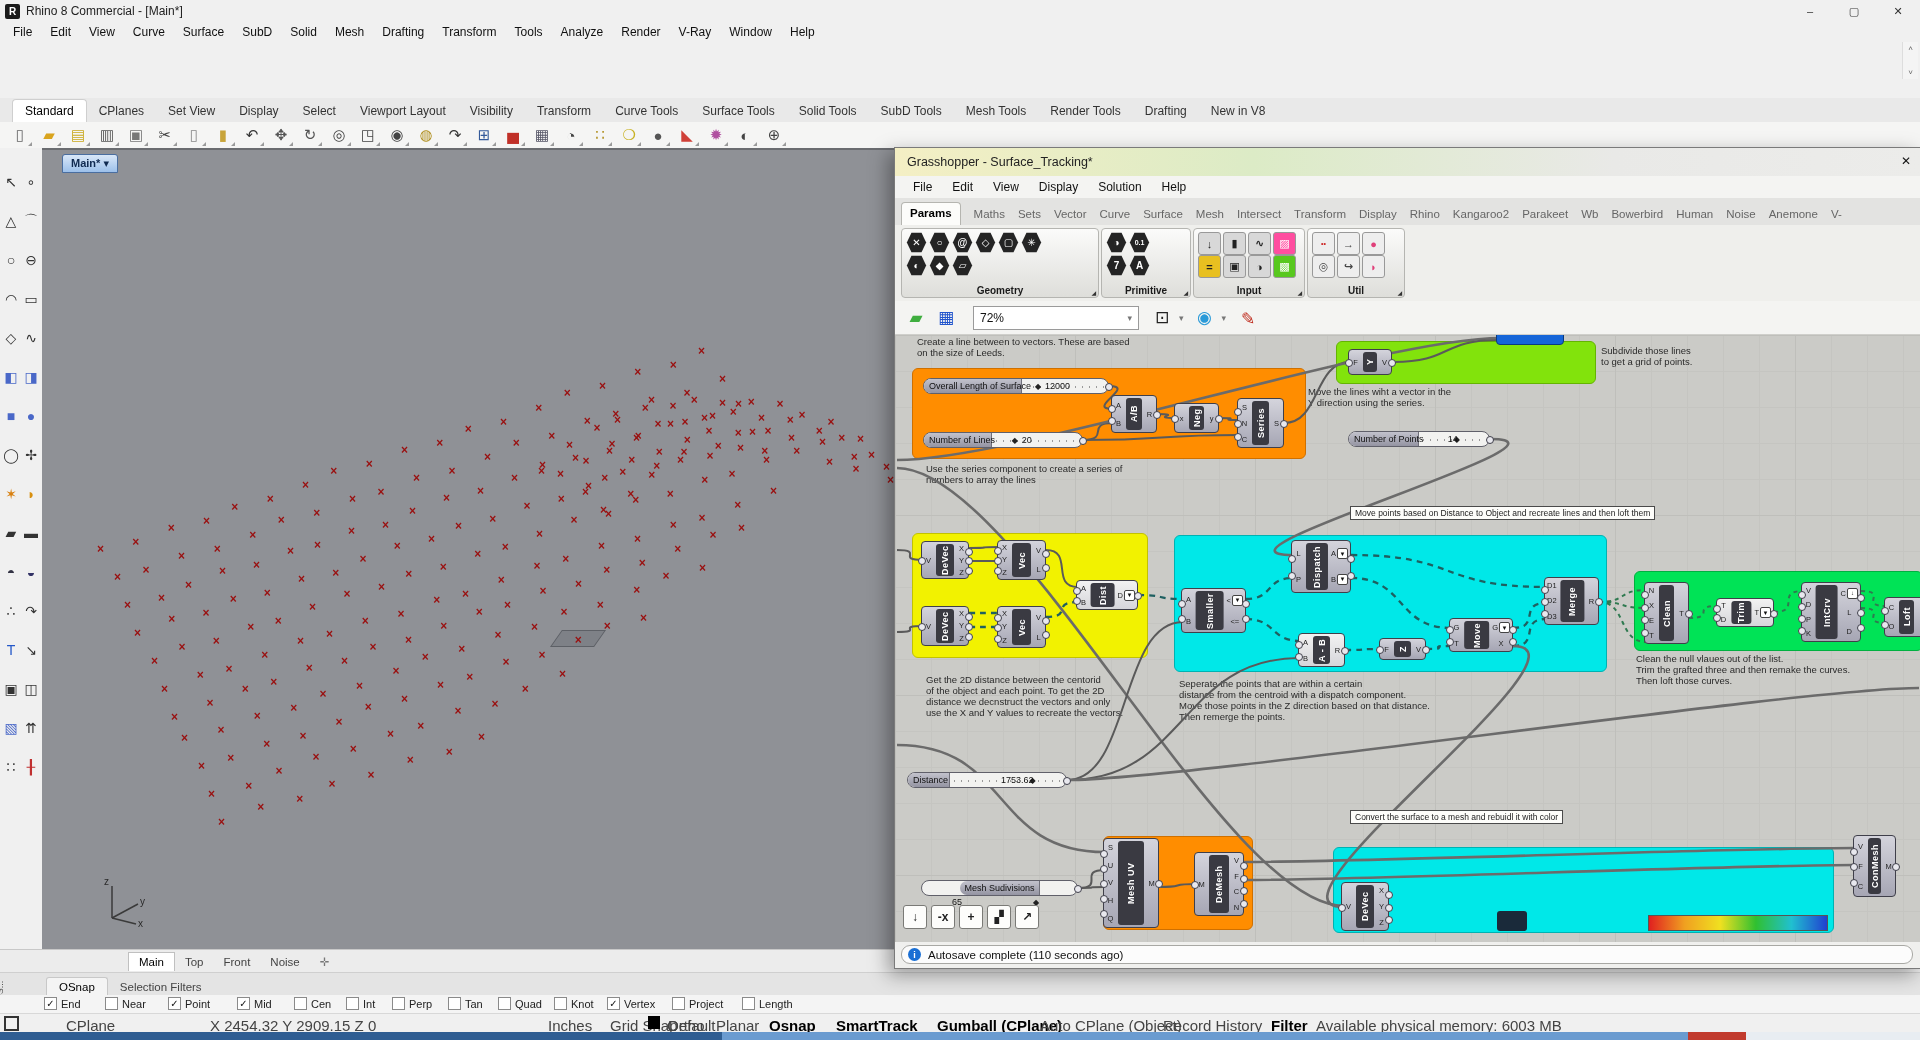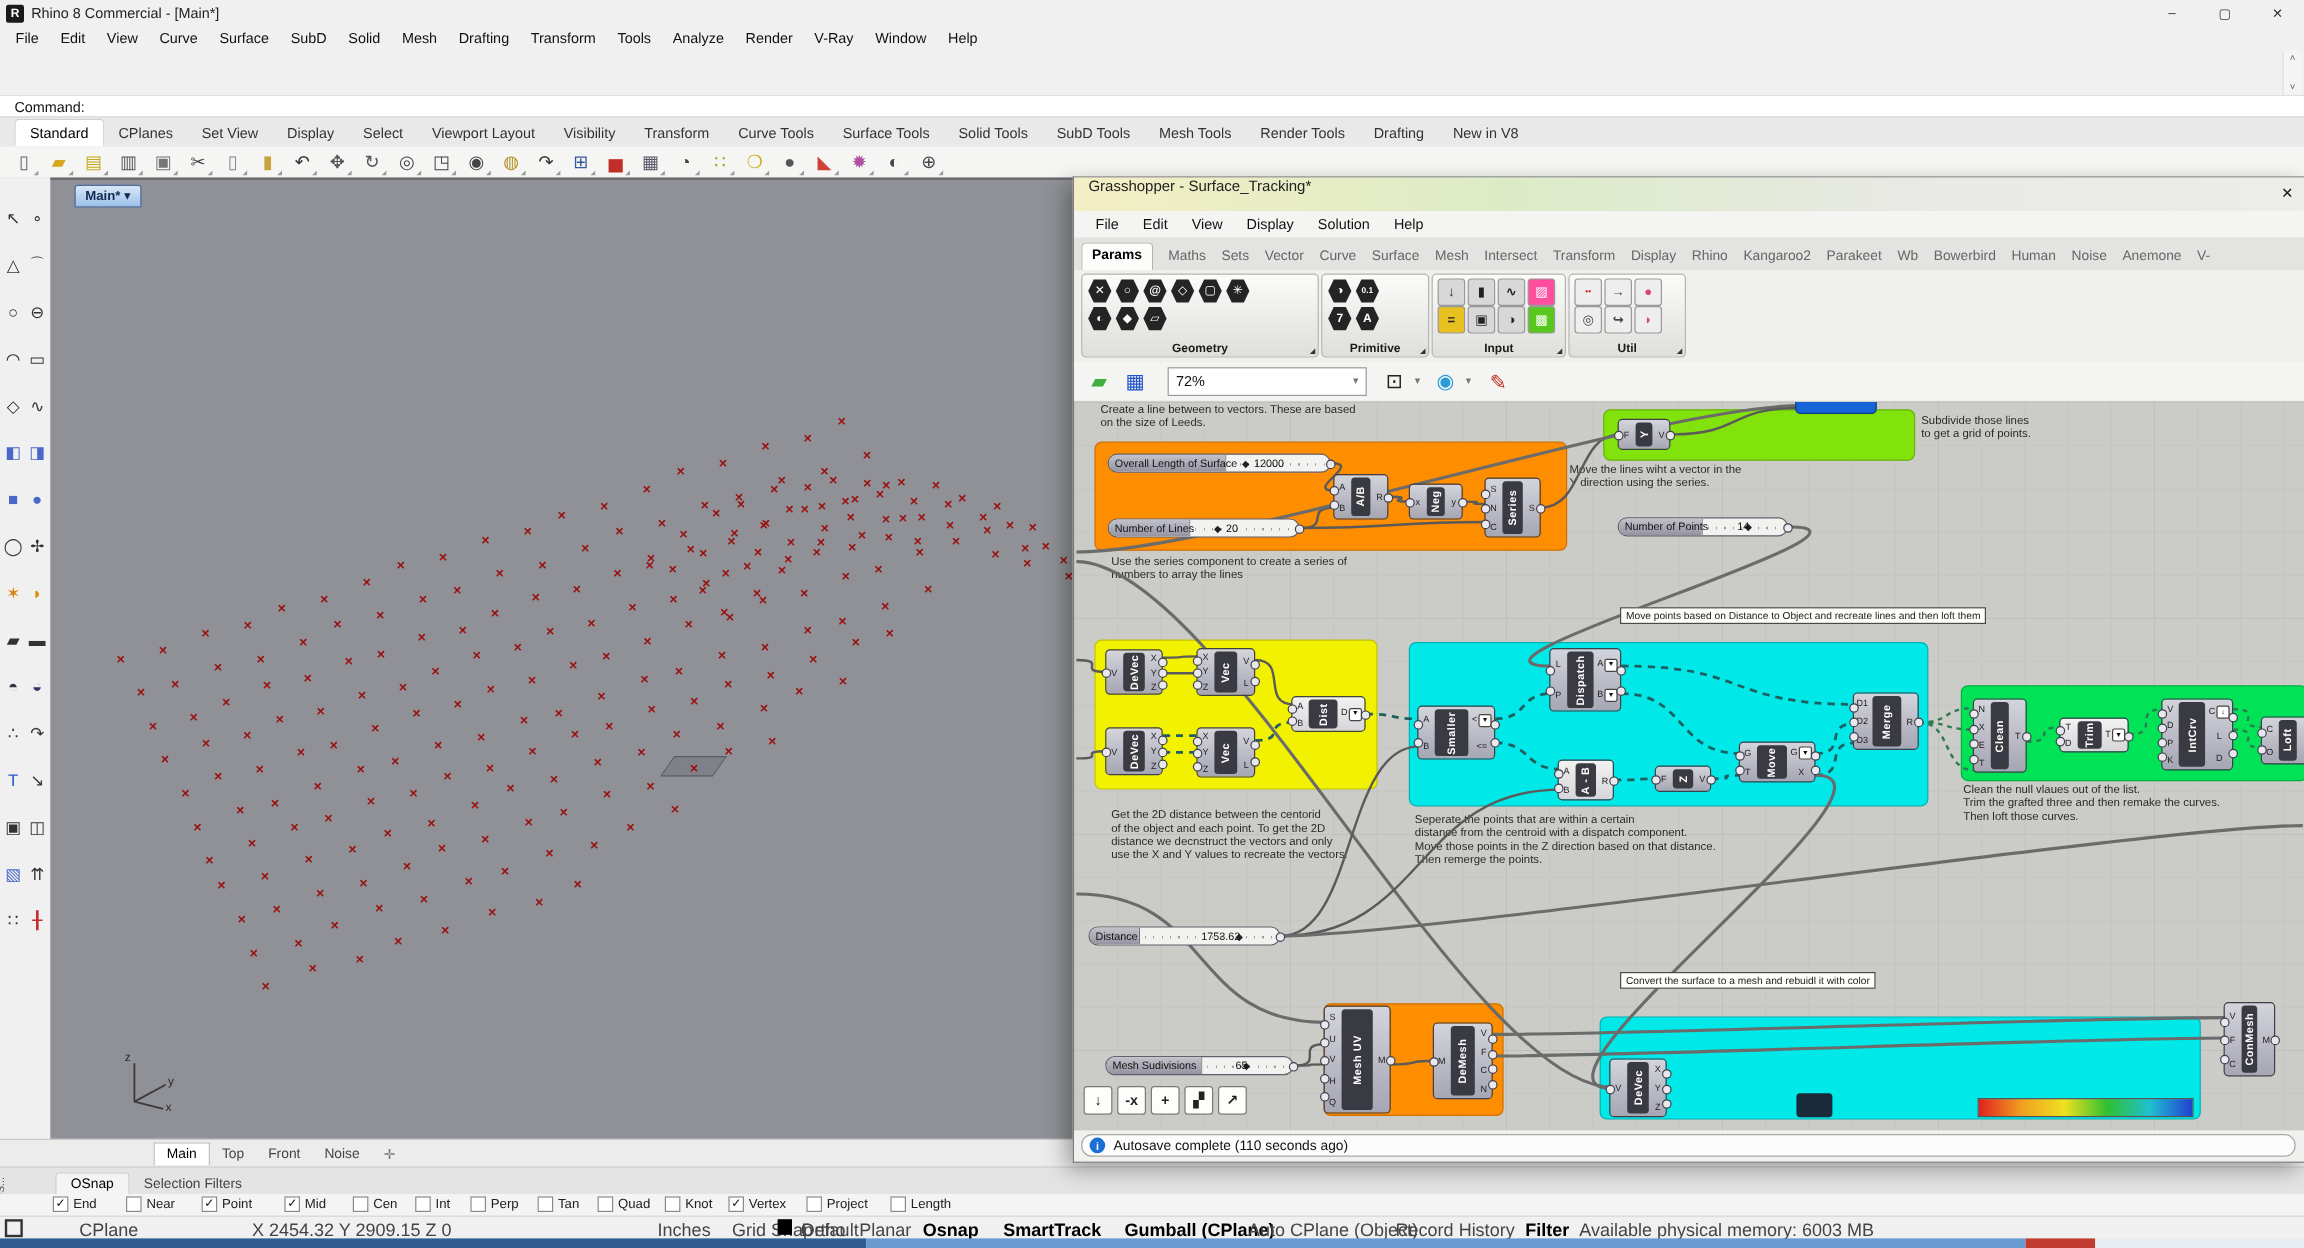--- a/index.html
+++ b/index.html
@@ -56,21 +56,21 @@
   #statusrow{left:0;top:1013px;width:1920px;height:19px;background:#f0f0f0;border-top:1px solid #d8d8d8;}
   .st{position:absolute;top:3px;font-size:15px;color:#444;white-space:nowrap;}
   .st.on{font-weight:bold;color:#000;}
   #st-sq{left:4px;top:1016px;width:11px;height:11px;border:2px solid #333;}
   #st-swatch{left:648px;top:1016px;width:12px;height:13px;background:#000;}
   #taskstrip{left:0;top:1032px;width:1920px;height:8px;display:flex;}
   
   #gh{left:894px;top:147px;width:1026px;height:820px;background:#f0f0ee;border:1px solid #7a7a7a;border-right:none;
       box-shadow:-6px 6px 18px rgba(0,0,0,.35);z-index:50;}
   #gh-title{left:0;top:0;width:1026px;height:28px;background:linear-gradient(90deg,#f4efc4,#dcebc6 35%,#e9e9e7 70%,#ececea);
-            display:flex;align-items:flex-start;padding-left:12px;box-sizing:border-box;font-size:12.5px;color:#222;}
+            display:flex;align-items:center;padding-left:12px;box-sizing:border-box;font-size:12.5px;color:#222;}
   #gh-close{position:absolute;right:10px;top:6px;font-size:12px;color:#111;font-weight:bold;}
   #gh-menu{left:0;top:28px;width:1026px;height:22px;background:#f4f4f2;display:flex;align-items:center;padding-left:8px;}
   .gh-menu-item{padding:2px 10px;color:#111;font-size:12px;}
   #gh-tabs{left:0;top:50px;width:1026px;height:27px;background:#e3e3e1;border-bottom:1px solid #bdbdb9;display:flex;align-items:flex-end;padding-left:6px;overflow:hidden;}
   .gh-tab{padding:4px 0 5px 0;margin-right:13px;color:#666;font-size:11.5px;white-space:nowrap;}
   .gh-tab.active{background:#fcfcfa;border:1px solid #b5b5b0;border-bottom:none;border-radius:4px 4px 0 0;padding:4px 8px 6px 8px;color:#000;font-weight:bold;}
   #gh-palette{left:0;top:77px;width:1026px;height:76px;background:#efefec;border-bottom:1px solid #c9c9c5;}
   .pal-group{position:absolute;top:3px;height:68px;background:linear-gradient(#fbfbfa,#dededa);border:1px solid #b5b5b1;border-radius:4px;}
   .pal-row{position:absolute;left:4px;display:flex;gap:2px;}
   .pal-lbl{position:absolute;left:0;bottom:1px;width:100%;text-align:center;font-size:10px;font-weight:bold;color:#1a1a1a;}
@@ -146,23 +146,20 @@
       <span class="menu-item">Analyze</span>
       <span class="menu-item">Render</span>
       <span class="menu-item">V-Ray</span>
       <span class="menu-item">Window</span>
       <span class="menu-item">Help</span>
     </div>
 
   <div class="abs" id="cmd-scroll">
     <span>˄</span>
     <span>˅</span>
-  </div>
-  <div class="abs" id="cmd-prompt">
-    <span>Command:</span>
   </div>
 
   <div class="abs" id="tabstrip">
       <span class="ttab active">Standard</span>
       <span class="ttab">CPlanes</span>
       <span class="ttab">Set View</span>
       <span class="ttab">Display</span>
       <span class="ttab">Select</span>
       <span class="ttab">Viewport Layout</span>
       <span class="ttab">Visibility</span>
@@ -1144,21 +1141,21 @@
           <div class="pdot" style="left: 1485px; top: 446px;"></div>
           <div class="slider" style="left: 906px; top: 782px; width: 160px;">
             <div class="lab" style="width: 42px;">Distance</div>
             <div class="track">
               <div class="ticks"></div>
               <div class="knob" style="left: 79.56px;">◆</div>
               <div class="val" style="right: 32.44px;">1753.62</div>
             </div>
           </div>
           <div class="pdot" style="left: 1062px; top: 787px;"></div>
-          <div class="slider" style="left: 920px; top: 890px; width: 157px;">
+          <div class="slider" style="left: 920px; top: 890px; width: 157px; flex-direction: column;">
             <div class="lab" style="width: 80px;">Mesh Sudivisions</div>
             <div class="track">
               <div class="ticks"></div>
               <div class="knob" style="left: 33.55px;">◆</div>
               <div class="val" style="right: 37.45px;">65</div>
             </div>
           </div>
           <div class="pdot" style="left: 1073px; top: 895px;"></div>
           <div class="note" style="left: 916px; top: 346px;">Create a line between to vectors. These are based
 on the size of Leeds.</div>

